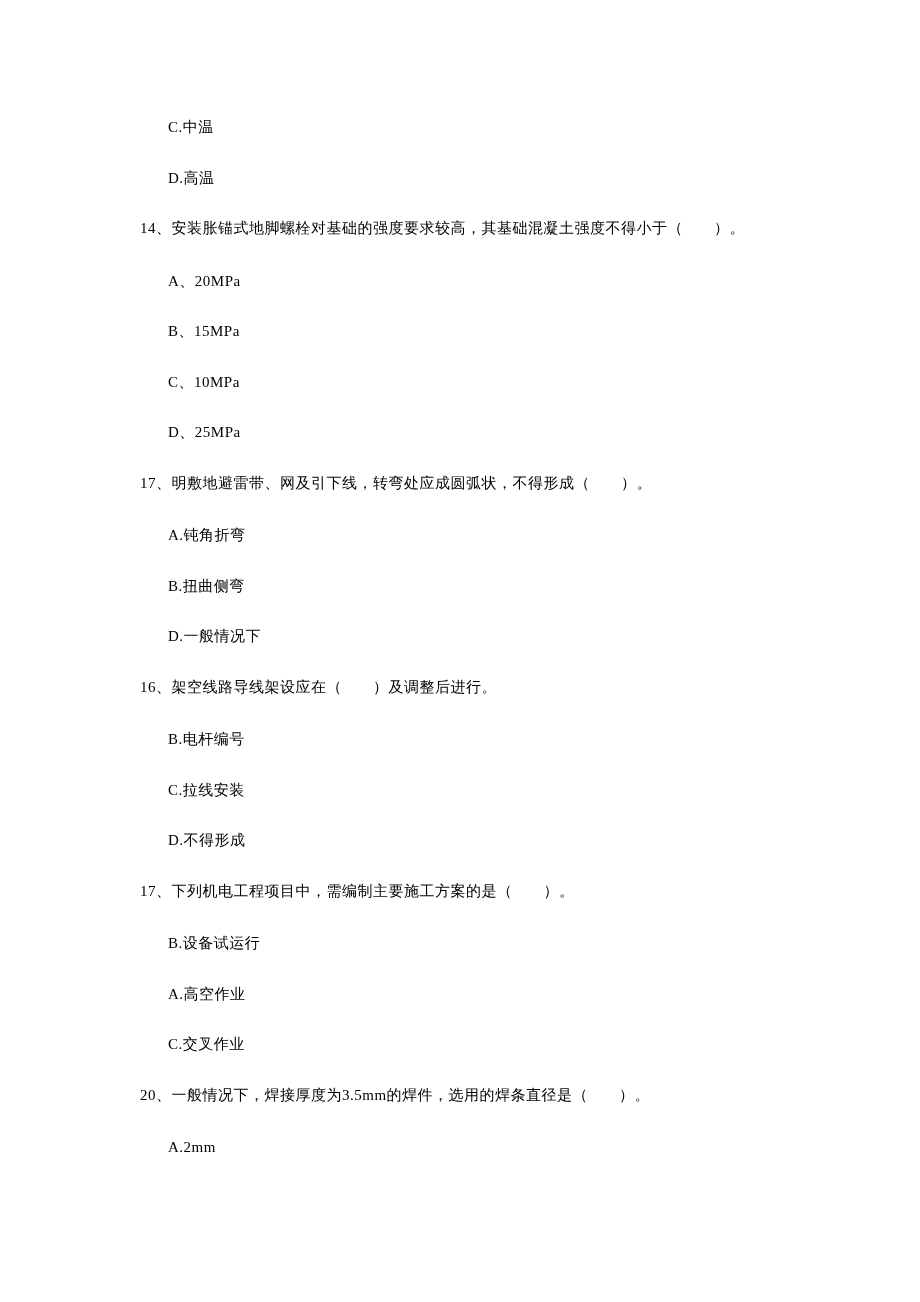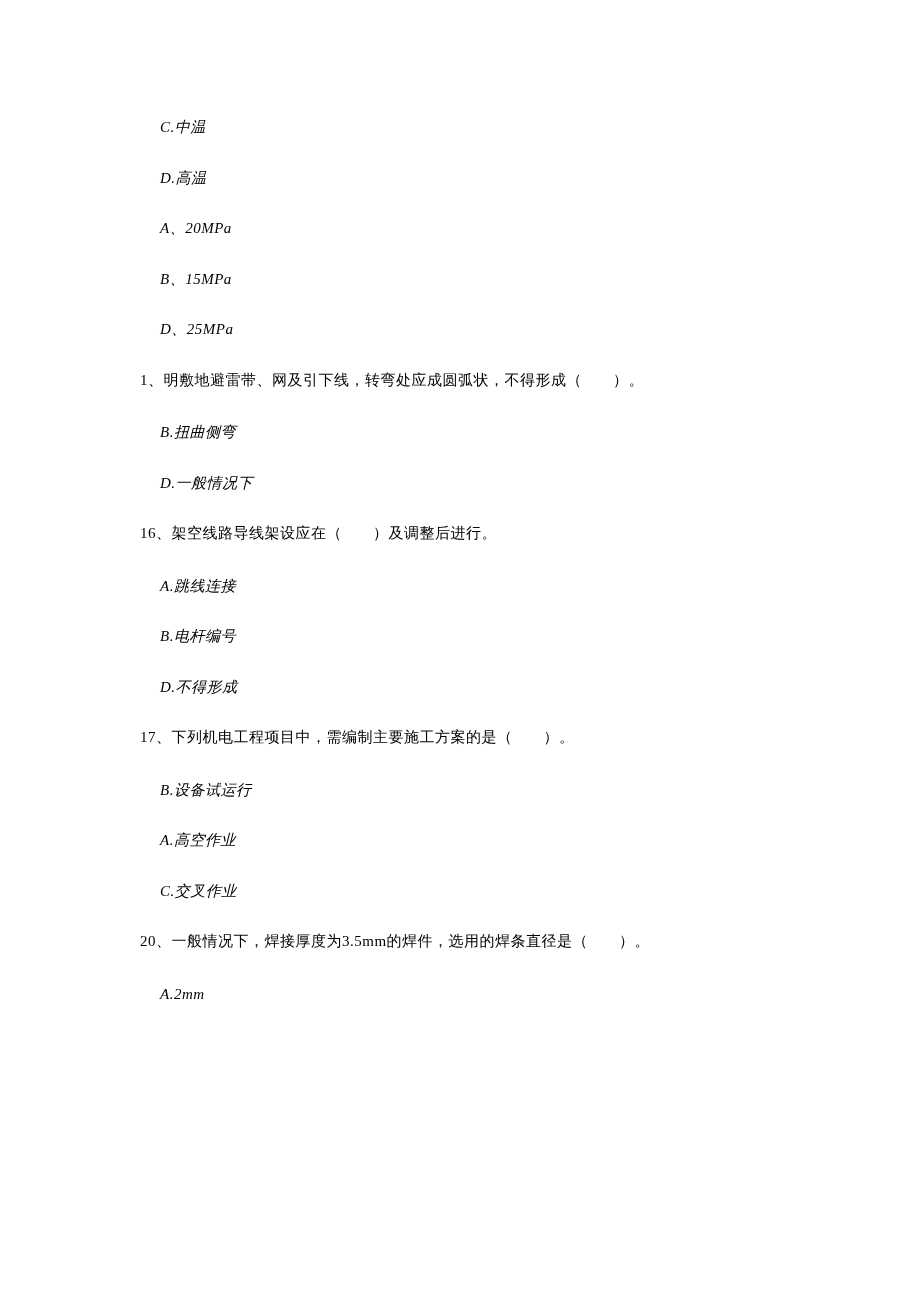--- a/index.html
+++ b/index.html
@@ -10,53 +10,55 @@
     color: #000;
     width: 920px;
   }
   .page {
     padding: 116px 140px 40px 140px;
     box-sizing: border-box;
     font-size: 15px;
     line-height: 1.5;
   }
   .option {
-    margin-left: 20px;
+    margin-left: 28px;
     margin-bottom: 28px;
     letter-spacing: 0.5px;
-    font-style: italic;
   }
   .question {
     margin-top: 28px;
     margin-bottom: 30px;
     letter-spacing: 0.5px;
   }
   .question-first {
     margin-top: 28px;
   }
 </style>
 </head>
 <body>
 
 <div class="page">
 
   <div class="option">C.中温</div>
   <div class="option">D.高温</div>
 
+  <div class="question question-first">14、安装胀锚式地脚螺栓对基础的强度要求较高，其基础混凝土强度不得小于（　　）。</div>
   <div class="option">A、20MPa</div>
   <div class="option">B、15MPa</div>
+  <div class="option">C、10MPa</div>
   <div class="option">D、25MPa</div>
 
-  <div class="question">1、明敷地避雷带、网及引下线，转弯处应成圆弧状，不得形成（　　）。</div>
+  <div class="question">17、明敷地避雷带、网及引下线，转弯处应成圆弧状，不得形成（　　）。</div>
+  <div class="option">A.钝角折弯</div>
   <div class="option">B.扭曲侧弯</div>
   <div class="option">D.一般情况下</div>
 
   <div class="question">16、架空线路导线架设应在（　　）及调整后进行。</div>
-  <div class="option">A.跳线连接</div>
   <div class="option">B.电杆编号</div>
+  <div class="option">C.拉线安装</div>
   <div class="option">D.不得形成</div>
 
   <div class="question">17、下列机电工程项目中，需编制主要施工方案的是（　　）。</div>
   <div class="option">B.设备试运行</div>
   <div class="option">A.高空作业</div>
   <div class="option">C.交叉作业</div>
 
   <div class="question">20、一般情况下，焊接厚度为3.5mm的焊件，选用的焊条直径是（　　）。</div>
   <div class="option">A.2mm</div>
 

